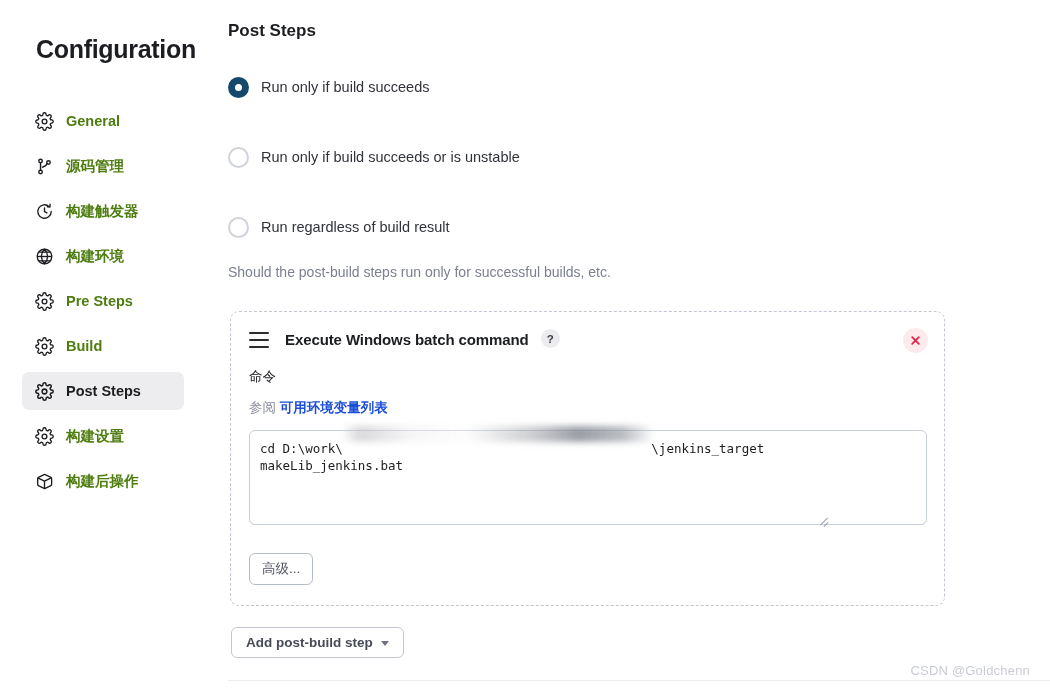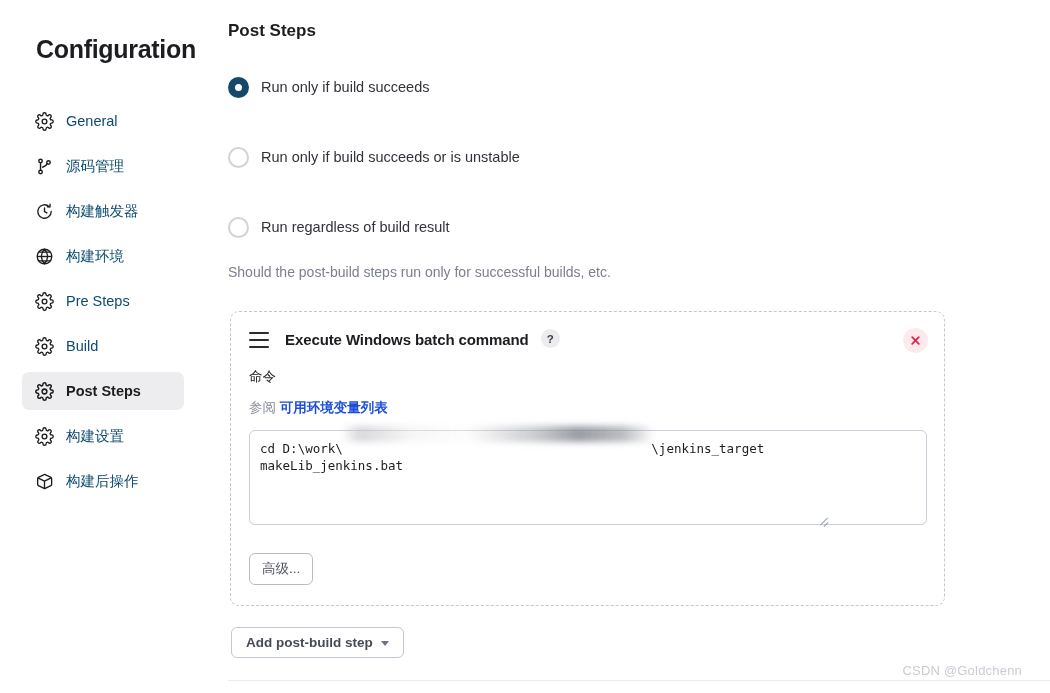--- a/index.html
+++ b/index.html
@@ -45,22 +45,23 @@
   }
   .side-item {
     display: flex;
     align-items: center;
     gap: 12px;
     height: 38px;
     padding: 0 12px;
     border-radius: 7px;
     margin-bottom: 7px;
     cursor: pointer;
-    color: #0c4a6e;
+    color: #4d7c0f;
     font-size: 14.5px;
+    font-weight: bold;
   }
   .side-item.active {
     background: #ededef;
     font-weight: bold;
     color: #1c1d20;
   }
   .side-item .ico {
     width: 20px;
     height: 20px;
     flex: 0 0 20px;
@@ -310,21 +311,21 @@
     position: absolute;
     left: 228px;
     right: 0;
     bottom: 12px;
     height: 1.5px;
     background: #ececf0;
   }
 
   .watermark {
     position: absolute;
-    right: 28px;
+    right: 20px;
     bottom: 15px;
     font-size: 13px;
     color: #c9ccd3;
     letter-spacing: 0.2px;
     user-select: none;
   }
 </style>
 </head>
 <body>
 

